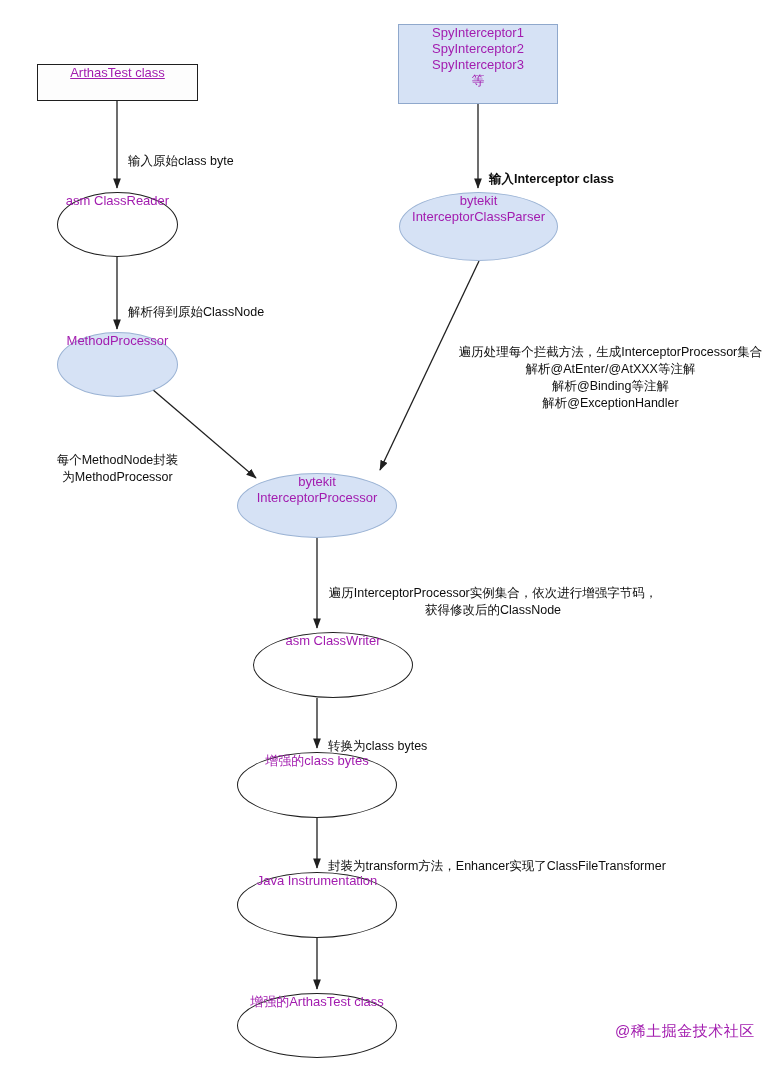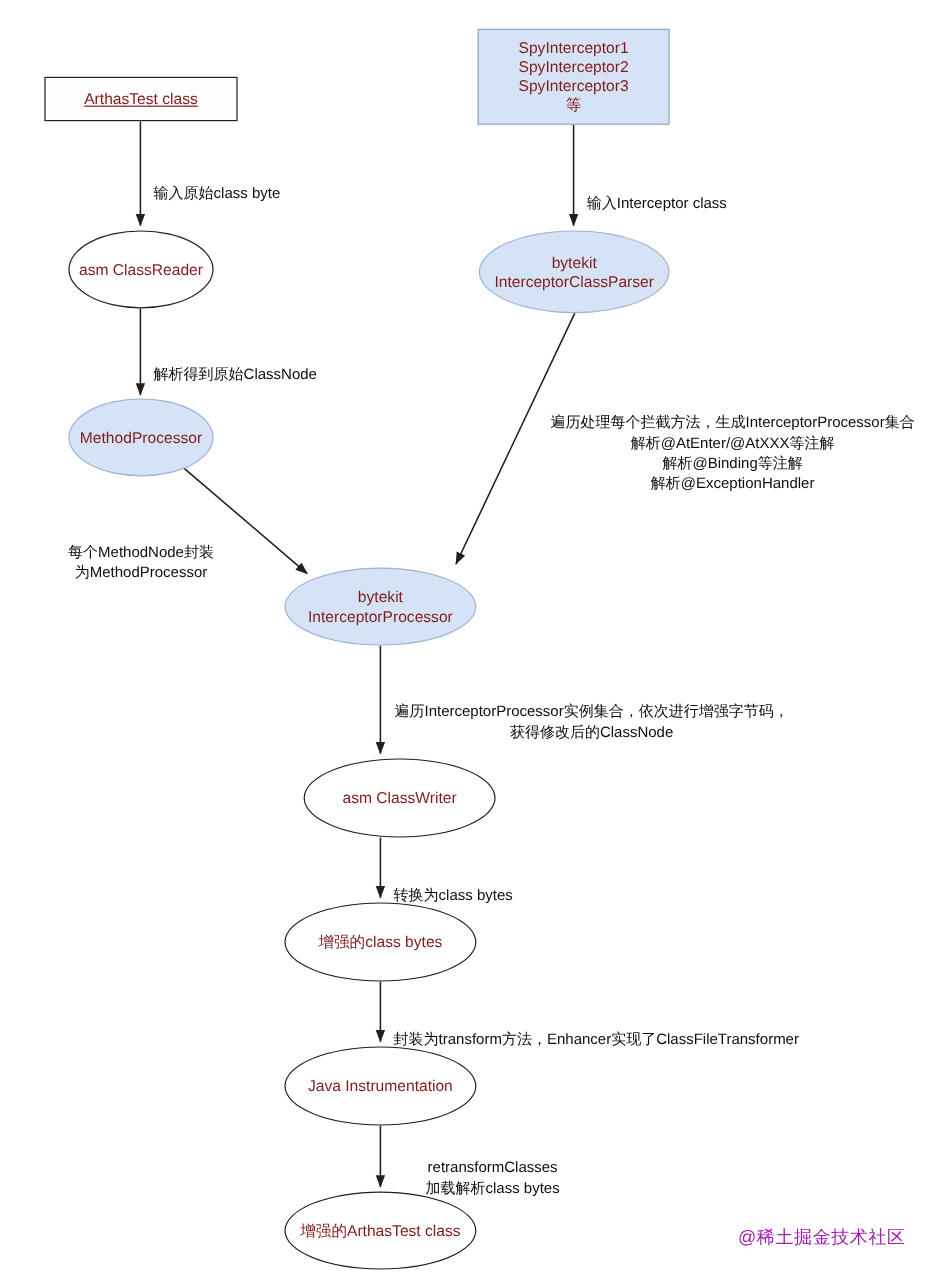--- a/index.html
+++ b/index.html
@@ -23,24 +23,23 @@
     left: 0;
     top: 0;
     width: 775px;
     height: 1065px;
     pointer-events: none;
   }
   .node {
     position: absolute;
     box-sizing: border-box;
     display: flex;
-    align-items: center;
     justify-content: center;
     text-align: center;
-    color: #7f1d1d;
+    color: #a21caf;
     line-height: 1.22;
     font-size: 13px;
     white-space: pre-line;
   }
   .node.rect {
     border: 1.3px solid #1f1f1f;
     background: #fdfdfd;
   }
   .node.rect.blue {
     border: 1.3px solid #8fa8cc;
@@ -145,21 +144,21 @@
   </div>
 
   <div class="node ellipse" style="left:237px; top:872px; width:160px; height:66px;">
     <span>Java Instrumentation</span>
   </div>
 
   <div class="edge-label left" style="left:128px; top:136px;">
     <span>输入原始class byte</span>
   </div>
 
-  <div class="edge-label left" style="left:489px; top:144px;">
+  <div class="edge-label left" style="left:489px; top:154px;font-weight:bold;">
     <span>输入Interceptor class</span>
   </div>
 
   <div class="edge-label left" style="left:128px; top:287px;">
     <span>解析得到原始ClassNode</span>
   </div>
 
   <div class="edge-label center" style="left:448px; top:327px; width:325px;">
     <span>遍历处理每个拦截方法，生成InterceptorProcessor集合
 解析@AtEnter/@AtXXX等注解
@@ -178,22 +177,18 @@
   </div>
 
   <div class="edge-label left" style="left:328px; top:721px;">
     <span>转换为class bytes</span>
   </div>
 
   <div class="edge-label left" style="left:328px; top:841px;">
     <span>封装为transform方法，Enhancer实现了ClassFileTransformer</span>
   </div>
 
-  <div class="edge-label center" style="left:328px; top:948px; width:165px;">
-    <span>retransformClasses
-加载解析class bytes</span>
-  </div>
 
   <div class="watermark" style="left:615px; top:1022px;">
     <span>@稀土掘金技术社区</span>
   </div>
 
 </div>
 
 </body></html>

